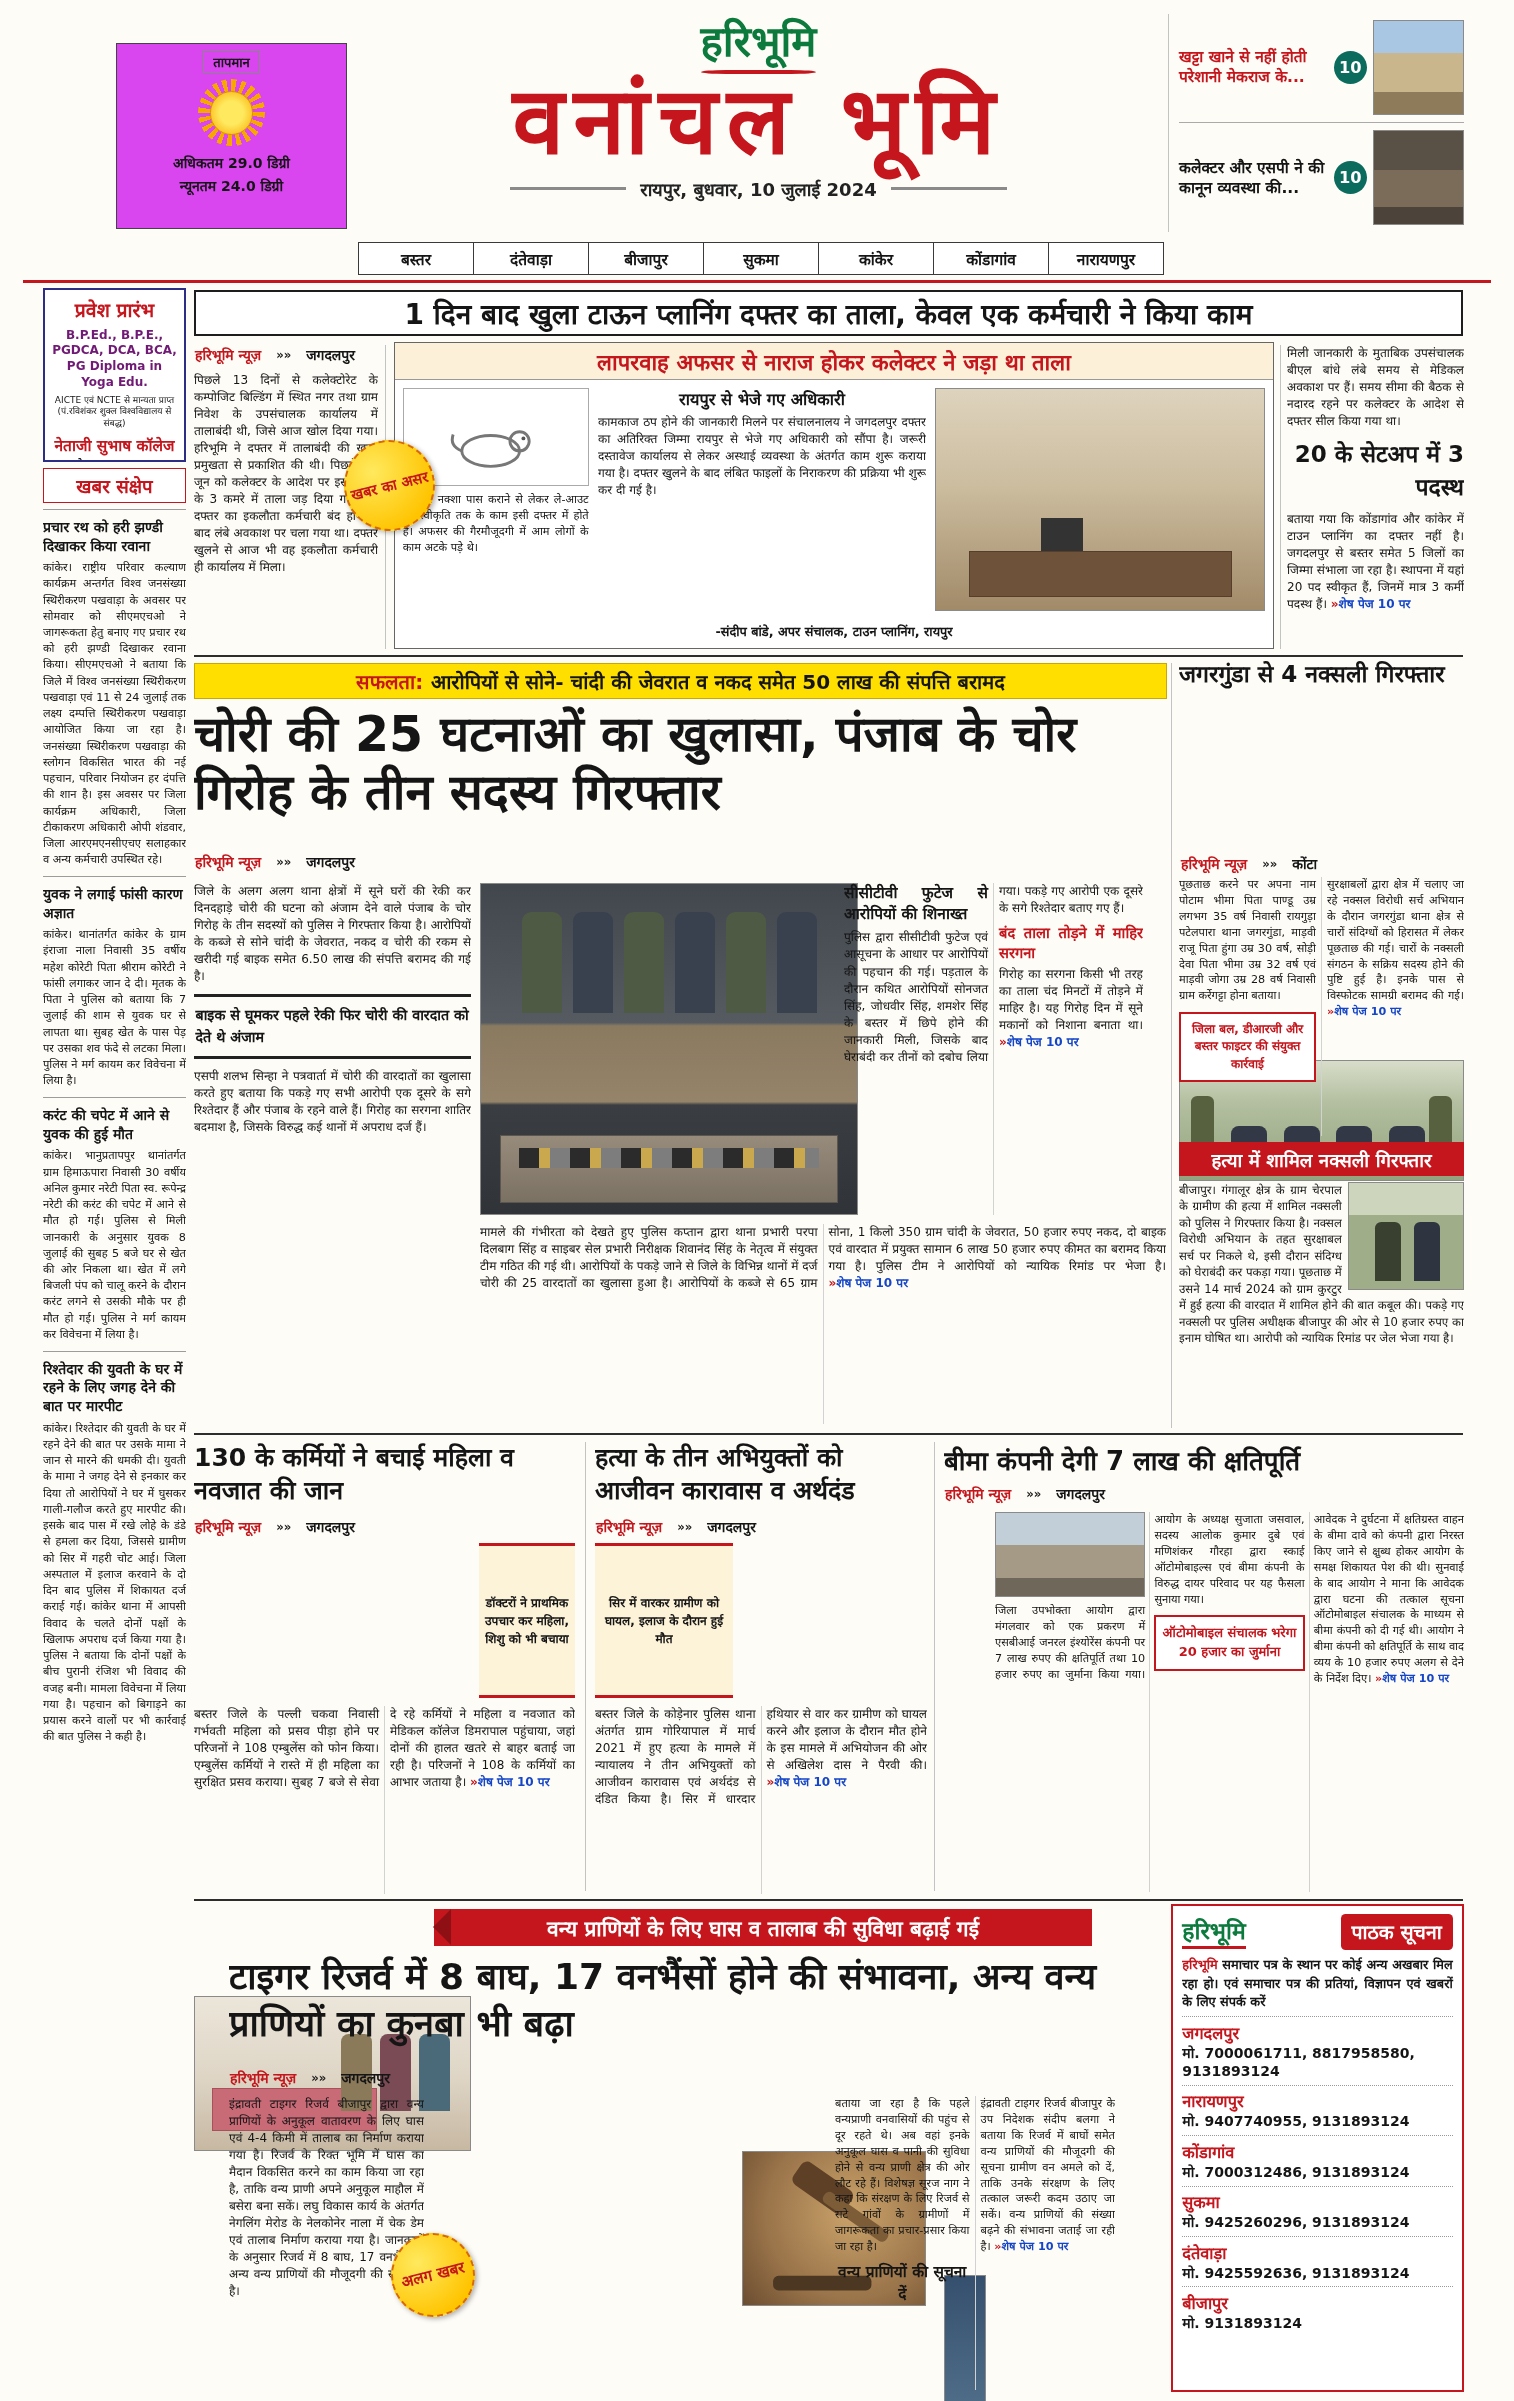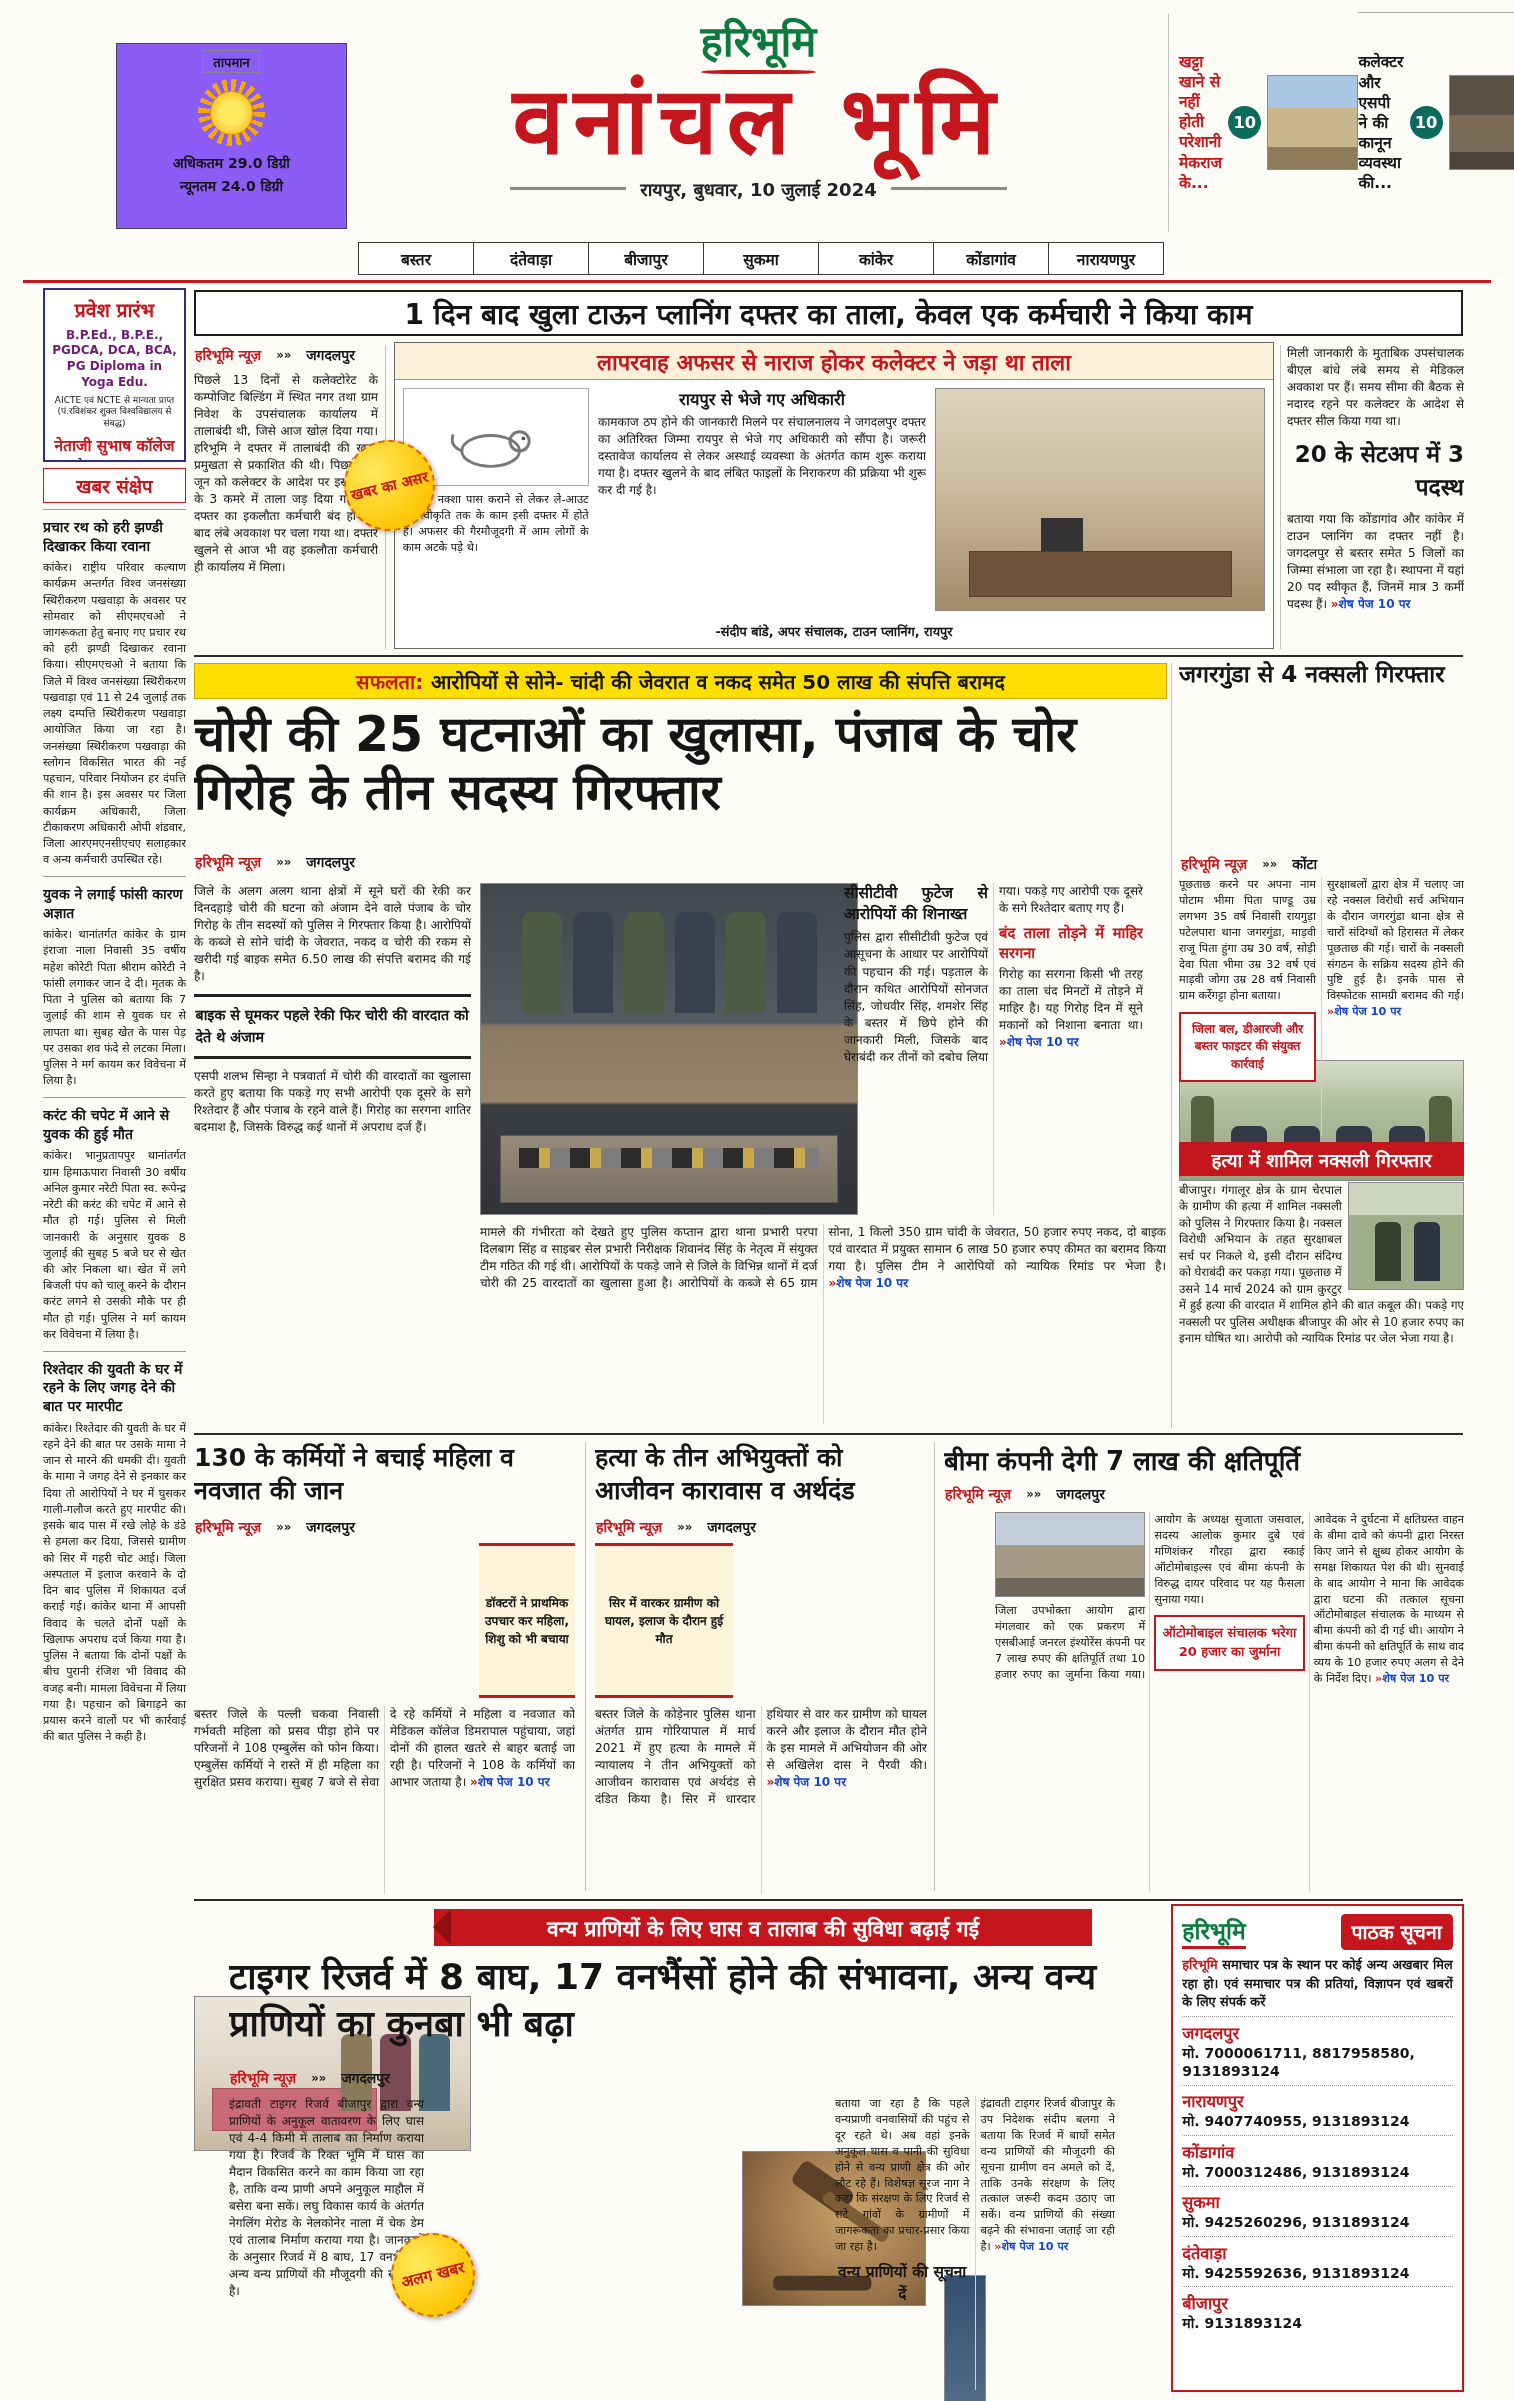--- a/index.html
+++ b/index.html
@@ -25,32 +25,32 @@
   .note{border-top:3.1px solid var(--red);border-bottom:3.1px solid var(--red);background:#fdf3d8;
         font-weight:700;font-size:12px;line-height:1.5;padding:6.2px 4.6px;text-align:center;
         display:flex;align-items:center;justify-content:center}
   .note2{border:2.3px solid var(--red);color:var(--red);font-weight:800;font-size:13px;line-height:1.45;
          padding:7px 4.6px;text-align:center;margin:7.7px 0;background:#fff;break-inside:avoid}
   .badge-round{border-radius:50%;background:radial-gradient(circle at 35% 30%,#ffe95e,#ffc400 75%);
          border:2.3px dashed #d86a00;display:flex;align-items:center;justify-content:center;
          transform:rotate(-14deg);color:var(--red);font-weight:800;text-align:center;line-height:1.2;
          box-shadow:1.5px 2.3px 5.4px rgba(0,0,0,.3);z-index:5}
   
-  #temp-box{left:116px;top:43px;width:231px;height:186px;border:1.5px solid #444;background:#8b5cf6;padding:6.2px;text-align:center}
+  #temp-box{left:116px;top:43px;width:231px;height:186px;border:1.5px solid #444;background:#d946ef;padding:6.2px;text-align:center}
   #temp-box .tag{display:inline-block;border:0.8px solid #888;padding:1.5px 9.3px;font-size:13px;font-weight:700}
   .sun{width:67px;height:67px;margin:6.2px auto;background:repeating-conic-gradient(#f6a800 0 9deg,transparent 9deg 18deg);border-radius:50%;position:relative}
   .sun::after{content:"";position:absolute;inset:11.6px;border-radius:50%;background:radial-gradient(circle,#ffe95e 0 40%,#f6a800 100%);border:1.5px solid #e09000}
   #temp-box .tmax,#temp-box .tmin{font-size:14px;font-weight:700;margin-top:4.6px}
   #mast-brand{left:352px;top:11px;width:813px;text-align:center}
   .brand-logo{display:inline-block;font-size:42px;font-weight:800;color:var(--green);padding:0 12.4px;position:relative}
   .brand-logo::after{content:"";display:block;height:4.6px;margin-top:1.5px;background:var(--red);border-radius:50%/100%}
   .paper-title{font-size:93px;font-weight:800;color:var(--red);line-height:1.02;letter-spacing:9.3px;white-space:nowrap}
   .dateline{margin-top:7.7px;display:flex;align-items:center;justify-content:center;gap:14px;font-size:18px;font-weight:700;color:#222}
   .dl-line{width:116px;height:2.3px;background:#8a8a8a}
-  #mast-teasers{left:1179px;top:12.4px;width:285px;height:220px;display:flex;}
+  #mast-teasers{left:1179px;top:12.4px;width:285px;height:220px;display:flex;flex-direction:column}
   .teaser{flex:1;display:flex;align-items:center;gap:6.2px;padding:4.6px 0}
   .teaser + .teaser{border-top:0.8px solid #aaa}
   .t-text{flex:1;font-size:15.5px;font-weight:800;line-height:1.3}
   .t-badge{width:33px;height:33px;border-radius:50%;background:#0b6b5d;color:#fff;font-size:16.3px;font-weight:800;display:flex;align-items:center;justify-content:center;flex:0 0 auto}
   .t-photo{width:91px;height:95px;flex:0 0 auto}
   #teaser-photo-1{background:linear-gradient(180deg,#a9c7e2 0 34%,#c9b68d 34% 76%,#8e7b5a 76% 100%)}
   #teaser-photo-2{background:linear-gradient(180deg,#5a5146 0 42%,#7a6c58 42% 82%,#4c443a 82% 100%)}
   #regions{left:358px;top:242px;width:806px;height:33px;border:1.5px solid #3a3a3a;display:flex;background:#fff}
   .region{flex:1;display:flex;align-items:center;justify-content:center;font-size:15.5px;font-weight:800}
   .region + .region{border-left:1.5px solid #3a3a3a}

